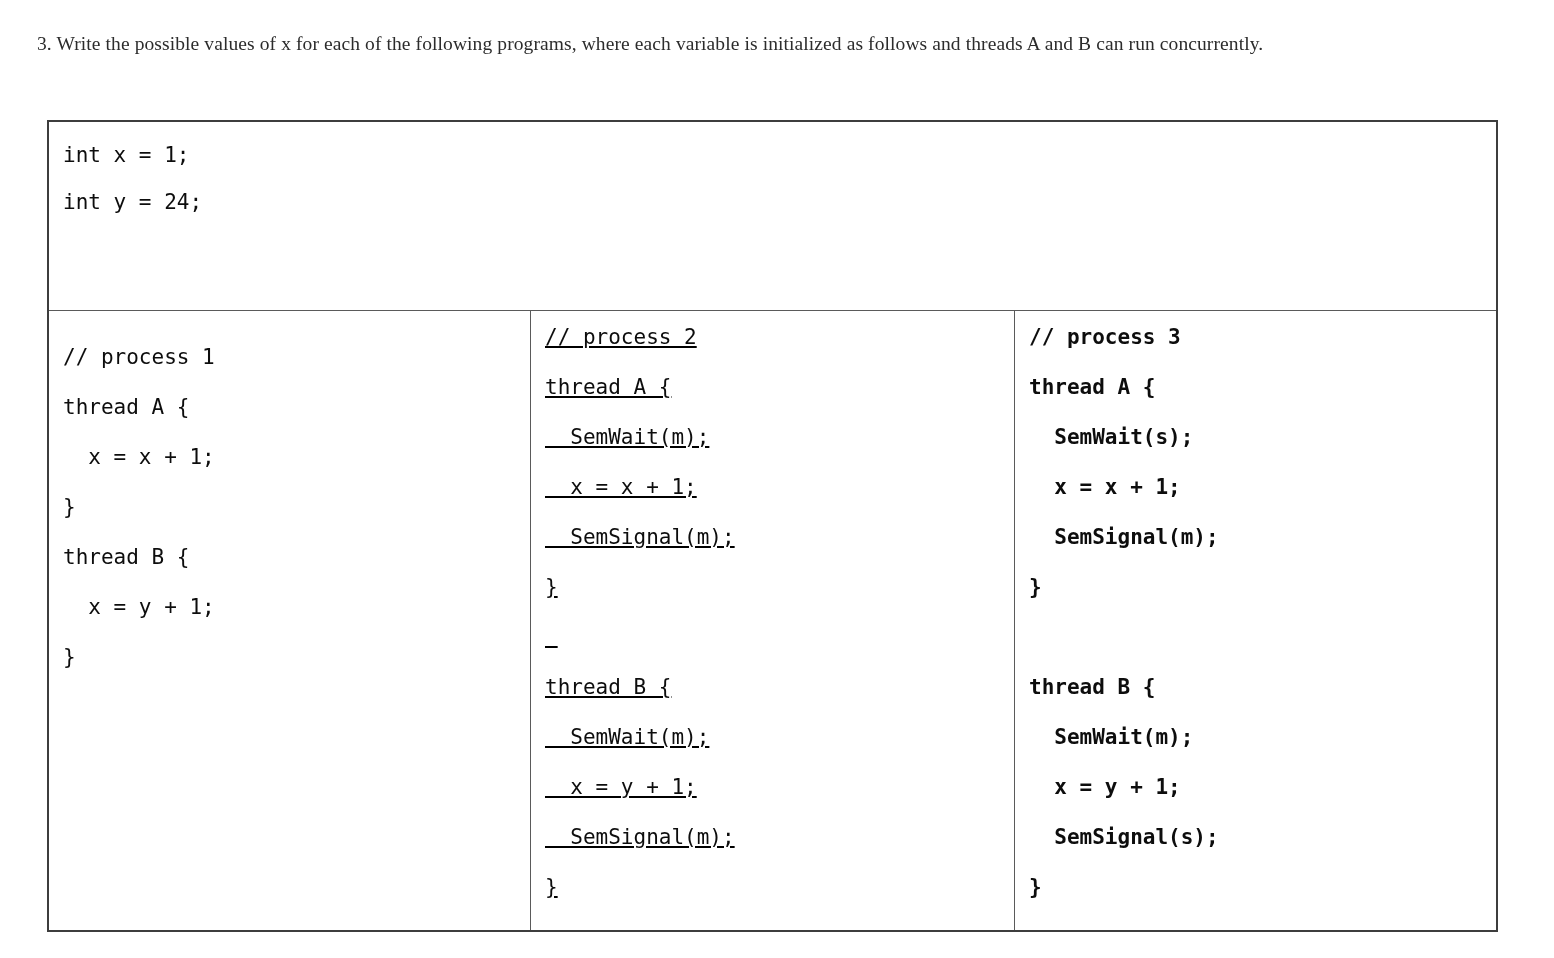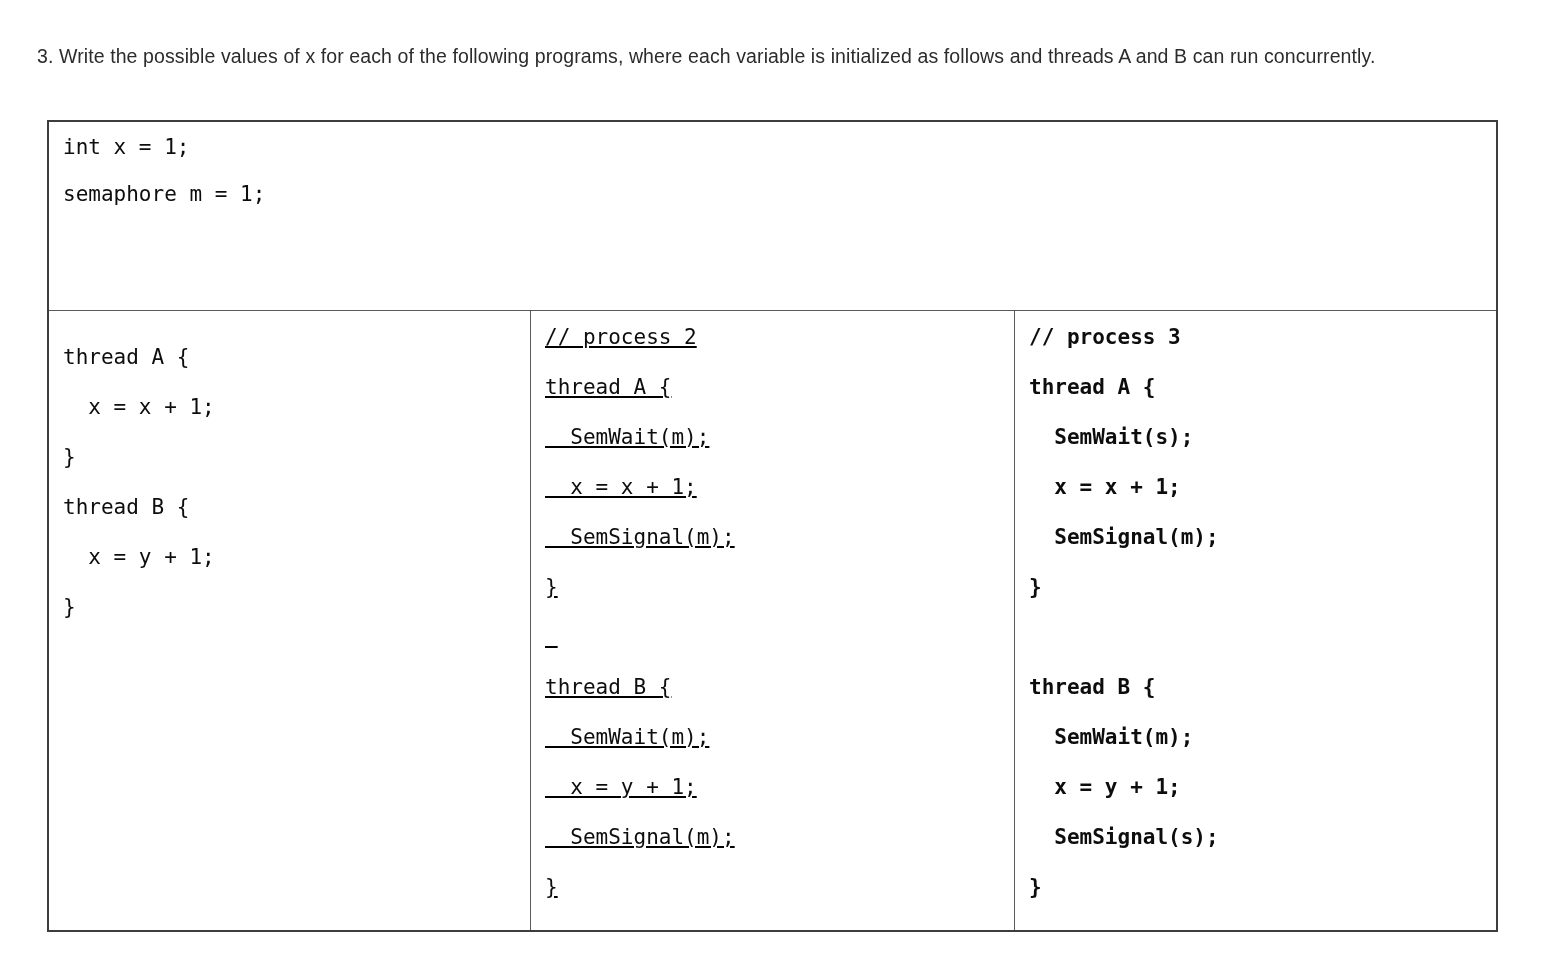--- a/index.html
+++ b/index.html
@@ -11,27 +11,28 @@
     position: relative;
     width: 1554px;
     height: 958px;
     background: #ffffff;
     overflow: hidden;
     font-family: "Liberation Sans", sans-serif;
   }
   .question-title {
     position: absolute;
     left: 37px;
-    top: 44px;
+    top: 32px;
     width: 1510px;
     font-size: 19.5px;
     line-height: 24px;
     color: #2c2c2c;
     letter-spacing: 0.1px;
     white-space: nowrap;
+    font-family: Liberation Serif, serif;
   }
   .code-table {
     position: absolute;
     left: 47px;
     top: 120px;
     width: 1451px;
     height: 812px;
     border: 2px solid #3d3d3d;
     box-sizing: border-box;
     display: flex;
@@ -63,48 +64,48 @@
   }
   .proc-cell.c3 { flex: 1 1 auto; font-weight: bold; }
   .code-block {
     font-family: "DejaVu Sans Mono", "Liberation Mono", monospace;
     font-size: 21px;
     color: #0d0d0d;
     white-space: pre;
   }
   .init-cell .code-block {
     line-height: 47px;
-    padding: 2px 0 0 14px;
+    padding: 10px 0 0 14px;
   }
   .proc-cell .code-block {
     line-height: 50px;
     padding-left: 14px;
   }
   .c1 .code-block { padding-top: 21px; }
   .c2 .code-block, .c3 .code-block { padding-top: 1px; }
   .code-line { height: 50px; }
   .init-cell .code-line { height: 47px; }
 </style>
 </head>
 <body>
 
 <div class="page">
 
   <div class="question-title">3. Write the possible values of x for each of the following programs, where each variable is initialized as follows and threads A and B can run concurrently.</div>
 
   <div class="code-table">
 
     <div class="init-cell">
-      <div class="code-block"><div class="code-line">int x = 1;</div><div class="code-line">semaphore m = 1;</div></div>
+      <div class="code-block"><div class="code-line">int x = 1;</div><div class="code-line">int y = 24;</div></div>
     </div>
 
     <div class="proc-row">
 
       <div class="proc-cell c1">
-        <div class="code-block"><div class="code-line">thread A {</div><div class="code-line">  x = x + 1;</div><div class="code-line">}</div><div class="code-line">thread B {</div><div class="code-line">  x = y + 1;</div><div class="code-line">}</div></div>
+        <div class="code-block"><div class="code-line">// process 1</div><div class="code-line">thread A {</div><div class="code-line">  x = x + 1;</div><div class="code-line">}</div><div class="code-line">thread B {</div><div class="code-line">  x = y + 1;</div><div class="code-line">}</div></div>
       </div>
 
       <div class="proc-cell c2">
         <div class="code-block"><div class="code-line">// process 2</div><div class="code-line">thread A {</div><div class="code-line">  SemWait(m);</div><div class="code-line">  x = x + 1;</div><div class="code-line">  SemSignal(m);</div><div class="code-line">}</div><div class="code-line">&nbsp;</div><div class="code-line">thread B {</div><div class="code-line">  SemWait(m);</div><div class="code-line">  x = y + 1;</div><div class="code-line">  SemSignal(m);</div><div class="code-line">}</div></div>
       </div>
 
       <div class="proc-cell c3">
         <div class="code-block"><div class="code-line">// process 3</div><div class="code-line">thread A {</div><div class="code-line">  SemWait(s);</div><div class="code-line">  x = x + 1;</div><div class="code-line">  SemSignal(m);</div><div class="code-line">}</div><div class="code-line">&nbsp;</div><div class="code-line">thread B {</div><div class="code-line">  SemWait(m);</div><div class="code-line">  x = y + 1;</div><div class="code-line">  SemSignal(s);</div><div class="code-line">}</div></div>
       </div>
 

